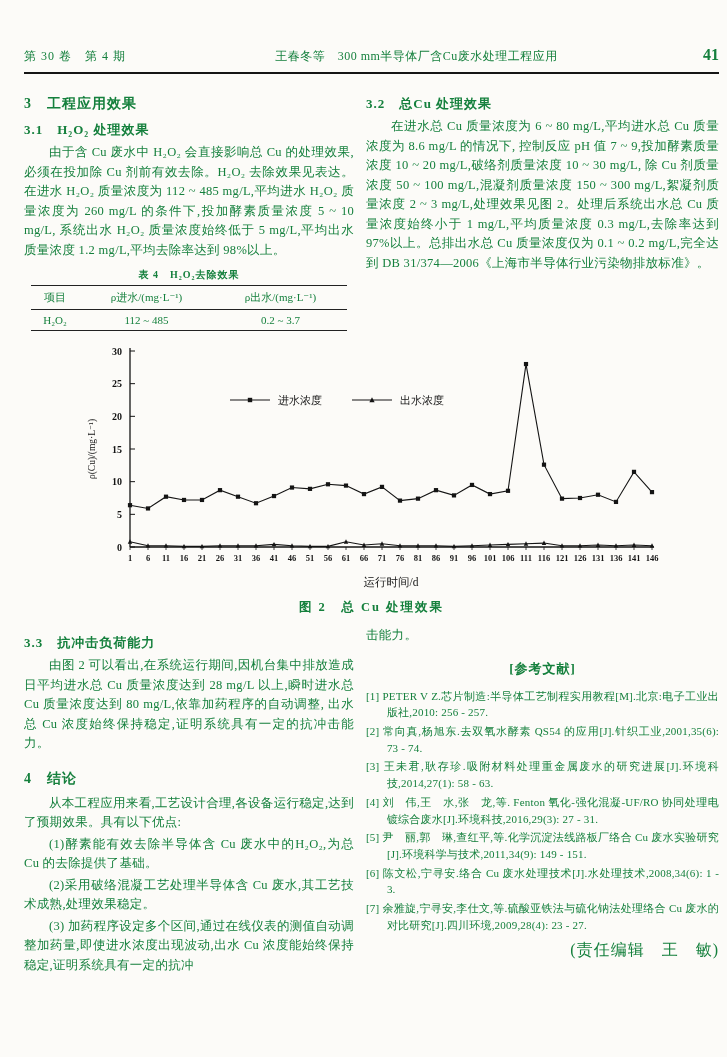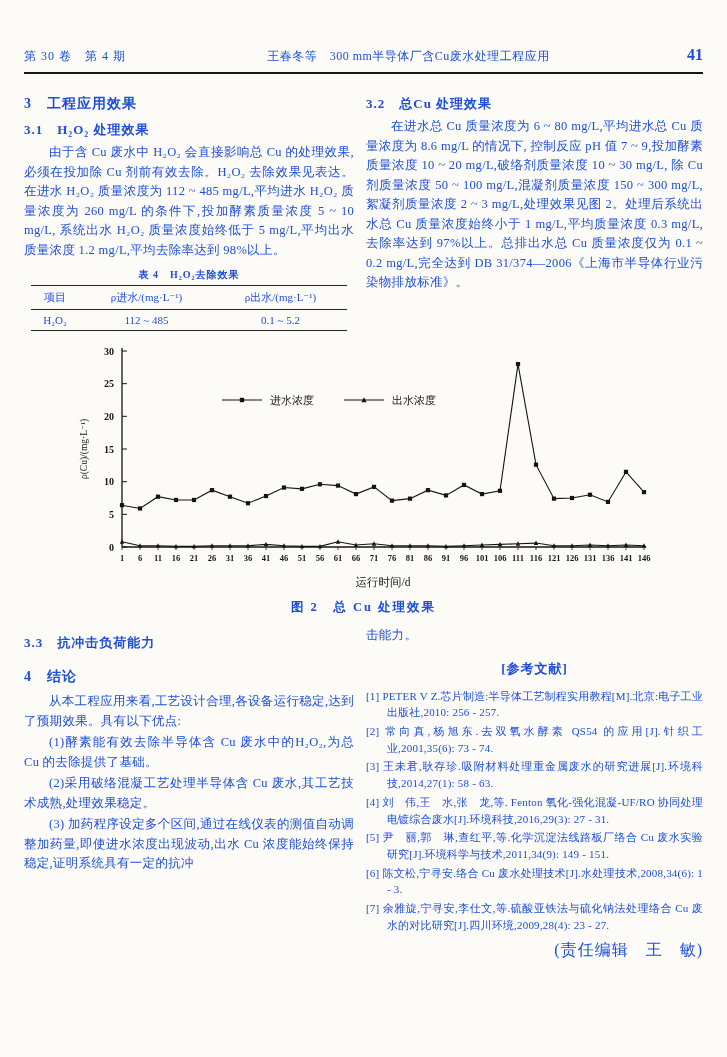--- a/index.html
+++ b/index.html
@@ -1,19 +1,19 @@
 <!DOCTYPE html>
 <html><head>
 <meta charset="utf-8">
 <style>
   html,body{margin:0;padding:0;background:#e9e7e2;}
   .page{
     width:727px;height:1057px;margin:0 auto;background:#fcfbf8;
-    font-family:"Liberation Serif","DejaVu Serif",serif;color:#1d4ed8;
-    box-sizing:border-box;padding:46px 24px 0 24px;position:relative;overflow:hidden;
+    font-family:"Liberation Serif","DejaVu Serif",serif;color:#15803d;
+    box-sizing:border-box;padding:46px 8px 0 24px;position:relative;overflow:hidden;
   }
   
   .hdr{display:flex;align-items:baseline;font-size:12px;}
   .hdr .left{width:150px;letter-spacing:1px;}
   .hdr .center{flex:1;text-align:center;letter-spacing:.5px;}
   .hdr .pageno{width:60px;text-align:right;font-size:16px;font-weight:bold;}
   .hdr-rule{border:none;border-top:2.6px solid #151515;margin:7px 0 0 0;}
   
   .row{display:flex;gap:12px;}
   .col-l{width:330px;}
@@ -63,21 +63,21 @@
           <tr>
             <th>项目</th>
             <th>ρ进水/(mg·L⁻¹)</th>
             <th>ρ出水/(mg·L⁻¹)</th>
           </tr>
         </thead>
         <tbody>
           <tr>
             <td>H₂O₂</td>
             <td>112 ~ 485</td>
-            <td>0.1 ~ 5.2</td>
+            <td>0.2 ~ 3.7</td>
           </tr>
         </tbody>
       </table>
     </div>
     <div class="col-r">
       <h3 class="sub">3.2　总Cu 处理效果</h3>
       <p class="body">在进水总 Cu 质量浓度为 6 ~ 80 mg/L,平均进水总 Cu 质量浓度为 8.6 mg/L 的情况下, 控制反应 pH 值 7 ~ 9,投加酵素质量浓度 10 ~ 20 mg/L,破络剂质量浓度 10 ~ 30 mg/L, 除 Cu 剂质量浓度 50 ~ 100 mg/L,混凝剂质量浓度 150 ~ 300 mg/L,絮凝剂质量浓度 2 ~ 3 mg/L,处理效果见图 2。处理后系统出水总 Cu 质量浓度始终小于 1 mg/L,平均质量浓度 0.3 mg/L,去除率达到 97%以上。总排出水总 Cu 质量浓度仅为 0.1 ~ 0.2 mg/L,完全达到 DB 31/374—2006《上海市半导体行业污染物排放标准》。</p>
     </div>
   </div>
 
@@ -229,20 +229,21 @@
         <text x="318" y="63" font-size="11" fill="#141414">出水浓度</text>
         <text x="13" y="108" font-size="9.5" fill="#141414" text-anchor="middle" transform="rotate(-90 13 108)">ρ(Cu)/(mg·L⁻¹)</text>
         <text x="309" y="245" font-size="11.5" fill="#141414" text-anchor="middle">运行时间/d</text>
       </svg>
     <figcaption class="fig-cap">图 2　总 Cu 处理效果</figcaption>
   </figure>
 
   <div class="row bottom-row">
     <div class="col-l">
       <h3 class="sub">3.3　抗冲击负荷能力</h3>
+      <p class="body">由图 2 可以看出,在系统运行期间,因机台集中排放造成日平均进水总 Cu 质量浓度达到 28 mg/L 以上,瞬时进水总 Cu 质量浓度达到 80 mg/L,依靠加药程序的自动调整, 出水总 Cu 浓度始终保持稳定,证明系统具有一定的抗冲击能力。</p>
       <h2 class="sec" style="margin-top:16px">4　结论</h2>
       <p class="body">从本工程应用来看,工艺设计合理,各设备运行稳定,达到了预期效果。具有以下优点:</p>
       <p class="body">(1)酵素能有效去除半导体含 Cu 废水中的H₂O₂,为总 Cu 的去除提供了基础。</p>
       <p class="body">(2)采用破络混凝工艺处理半导体含 Cu 废水,其工艺技术成熟,处理效果稳定。</p>
       <p class="body">(3) 加药程序设定多个区间,通过在线仪表的测值自动调整加药量,即使进水浓度出现波动,出水 Cu 浓度能始终保持稳定,证明系统具有一定的抗冲</p>
     </div>
     <div class="col-r">
       <p class="body noindent">击能力。</p>
       <div class="refs-title">[参考文献]</div>
       <ul class="refs">

